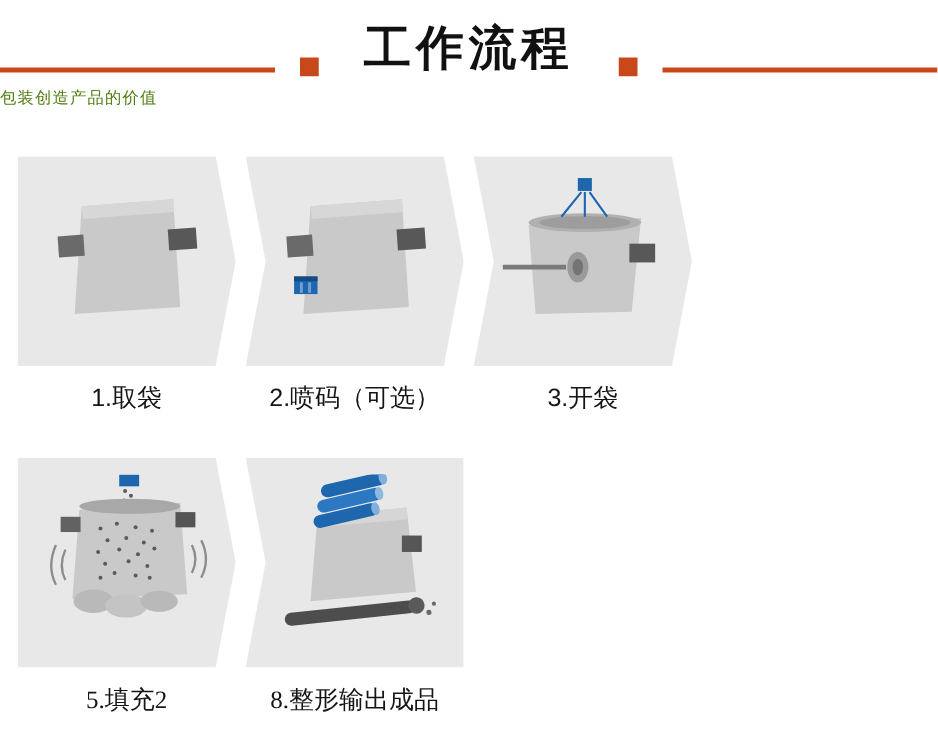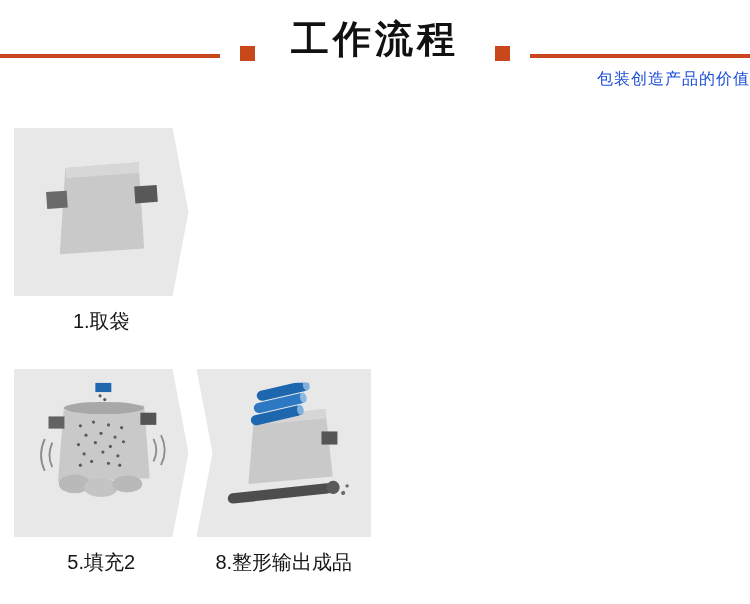--- a/index.html
+++ b/index.html
@@ -8,24 +8,24 @@
     font-family:"Liberation Sans","DejaVu Sans",sans-serif;
     color:var(--text,#111); overflow:hidden;
   }
   .header { margin-top:14px; }
   .header-row { display:flex; align-items:flex-start; justify-content:space-between; }
   .rule { flex:1 1 auto; height:4px; background:var(--accent,#c8481c); margin-top:40px; }
   .sq { width:15px; height:15px; background:var(--accent,#c8481c); margin-top:32px; flex:0 0 auto; }
   .sq-left  { margin-left:20px; margin-right:36px; }
   .sq-right { margin-right:20px; margin-left:36px; }
   .title { font-size:38px; font-weight:bold; letter-spacing:4px; line-height:50px; white-space:nowrap; }
-  .subtitle { text-align:right; font-size:16px; margin-top:5px; letter-spacing:1px; color:#1d4ed8; }
+  .subtitle { text-align:left; font-size:13px; margin-top:5px; letter-spacing:1px; color:#4d7c0f; }
   .rows { padding:12px 14px; margin-top:26px; }
   .row { display:grid; grid-template-columns:repeat(4,1fr); column-gap:8px; }
-  .row + .row { margin-top:34px; }
+  .row + .row { margin-top:34px;font-family:Liberation Serif, serif; }
   .panel {
     height:168px; background:var(--panel-bg,#e8e8e8);
     display:flex; align-items:center; justify-content:center;
   }
   .p-first { clip-path:polygon(0 0, calc(100% - 16px) 0, 100% 50%, calc(100% - 16px) 100%, 0 100%); }
   .p-mid   { clip-path:polygon(0 0, calc(100% - 16px) 0, 100% 50%, calc(100% - 16px) 100%, 0 100%, 16px 50%); }
   .p-last  { clip-path:polygon(0 0, 100% 0, 100% 100%, 0 100%, 16px 50%); }
   .illus { width:150px; height:146px; display:block; }
   .cell-label { text-align:center; font-size:20px; margin-top:12px; color:#151515; white-space:nowrap; }
   .defs-holder { position:absolute; width:0; height:0; overflow:hidden; }
@@ -154,20 +154,36 @@
 <div class="rows">
   <div class="row">
     <div class="cell">
       <div class="panel p-first">
         <svg class="illus" viewBox="0 0 160 150" aria-label="bag-pickup-icon">
             <use href="#sym-bag-flat"></use>
           </svg>
       </div>
       <div class="cell-label">1.取袋</div>
     </div>
+    <div class="cell">
+      <div class="panel p-mid">
+        <svg class="illus" viewBox="0 0 160 150" aria-label="bag-inkjet-coding-icon">
+            <use href="#sym-bag-coding"></use>
+          </svg>
+      </div>
+      <div class="cell-label">2.喷码（可选）</div>
+    </div>
+    <div class="cell">
+      <div class="panel p-mid">
+        <svg class="illus" viewBox="0 0 160 150" aria-label="bag-opening-icon">
+            <use href="#sym-bag-opening"></use>
+          </svg>
+      </div>
+      <div class="cell-label">3.开袋</div>
+    </div>
   </div>
 
   <div class="row">
     <div class="cell">
       <div class="panel p-first">
         <svg class="illus" viewBox="0 0 160 150" aria-label="bag-filling-icon">
             <use href="#sym-bag-filling"></use>
           </svg>
       </div>
       <div class="cell-label">5.填充2</div>

